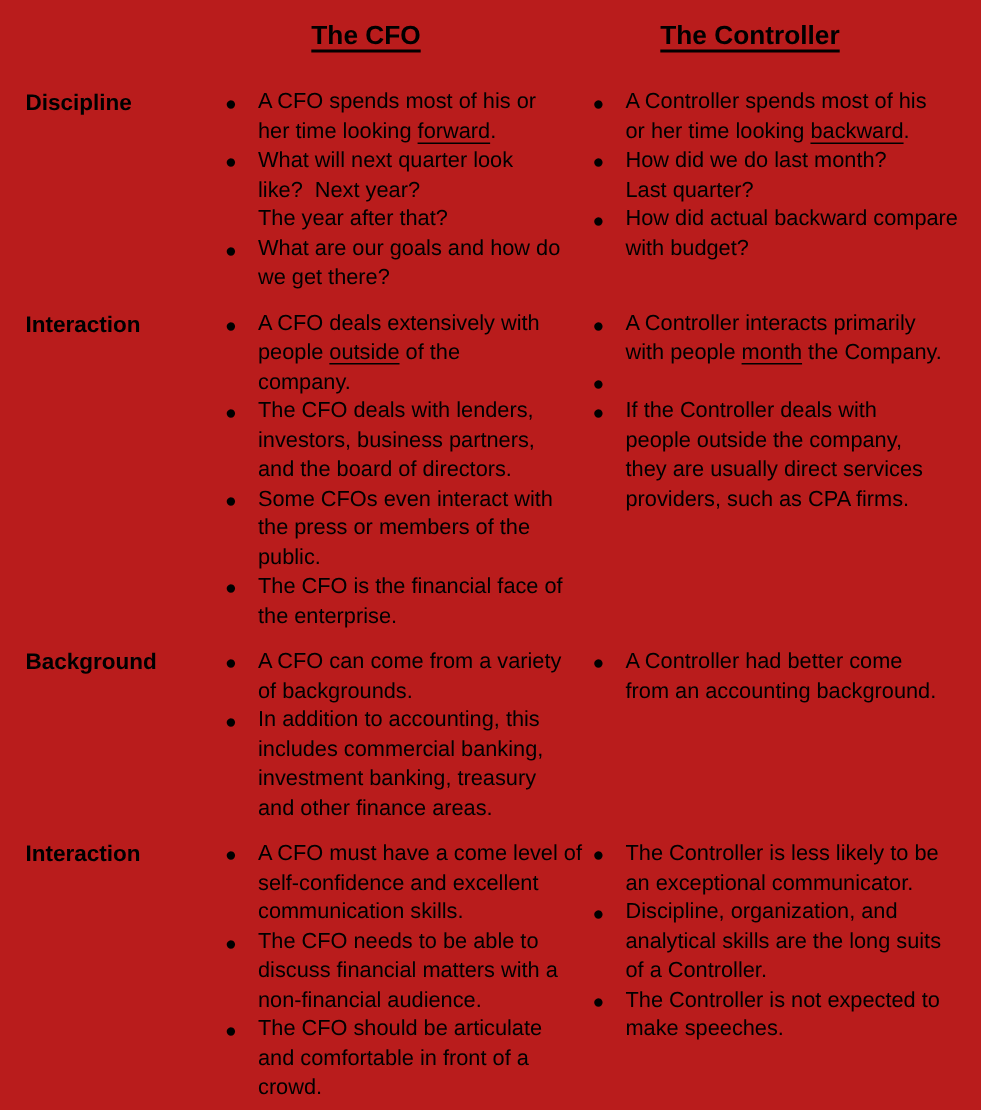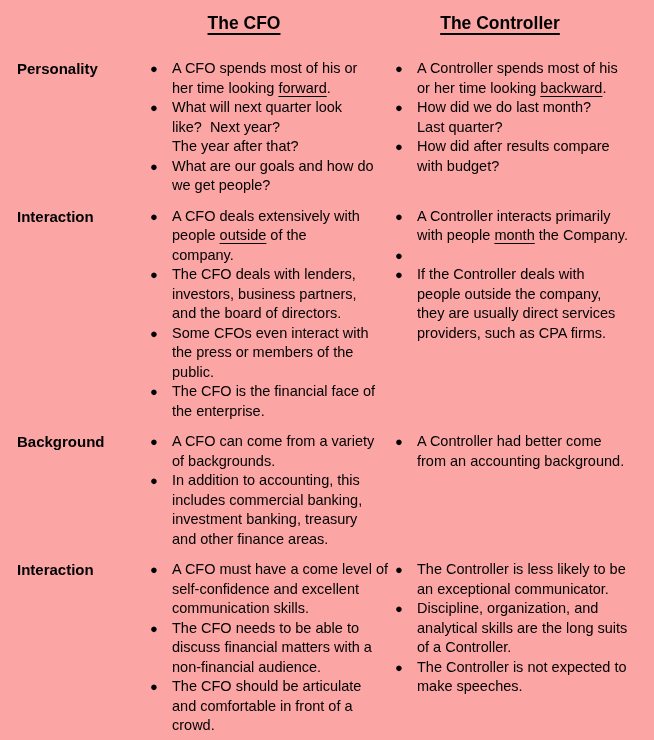--- a/index.html
+++ b/index.html
@@ -1,20 +1,20 @@
 <!DOCTYPE html>
 <html><head>
 <meta charset="utf-8">
 <style>
   html, body { margin: 0; padding: 0; }
   .doc {
     position: relative;
     width: 654px;
     height: 740px;
-    background: #fca5a5;
+    background: #b91c1c;
     color: #000000;
     font-family: "Liberation Sans", sans-serif;
     font-size: 14.5px;
     line-height: 19.5px;
     overflow: hidden;
   }
   .col-header {
     position: absolute;
     top: 12px;
     transform: translateX(-50%);
@@ -59,53 +59,53 @@
   .t u { text-underline-offset: 3px; text-align: right; }
 </style>
 </head>
 <body>
 
 <div class="doc">
   <div class="col-header hdr-cfo">The CFO</div>
   <div class="col-header hdr-ctrl">The Controller</div>
   <div class="rows">
       <div class="row">
-        <div class="row-label">Personality</div>
+        <div class="row-label">Discipline</div>
         <ul class="bullets">
           <li>
             <span class="b">●</span>
             <span class="t">A CFO spends most of his or
 her time looking <u>forward</u>.</span>
           </li>
           <li>
             <span class="b">●</span>
             <span class="t">What will next quarter look
 like?  Next year?
 The year after that?</span>
           </li>
           <li>
             <span class="b">●</span>
             <span class="t">What are our goals and how do
-we get people?</span>
+we get there?</span>
           </li>
         </ul>
         <ul class="bullets">
           <li>
             <span class="b">●</span>
             <span class="t">A Controller spends most of his
 or her time looking <u>backward</u>.</span>
           </li>
           <li>
             <span class="b">●</span>
             <span class="t">How did we do last month?
 Last quarter?</span>
           </li>
           <li>
             <span class="b">●</span>
-            <span class="t">How did after results compare
+            <span class="t">How did actual backward compare
 with budget?</span>
           </li>
         </ul>
       </div>
       <div class="row">
         <div class="row-label">Interaction</div>
         <ul class="bullets">
           <li>
             <span class="b">●</span>
             <span class="t">A CFO deals extensively with

